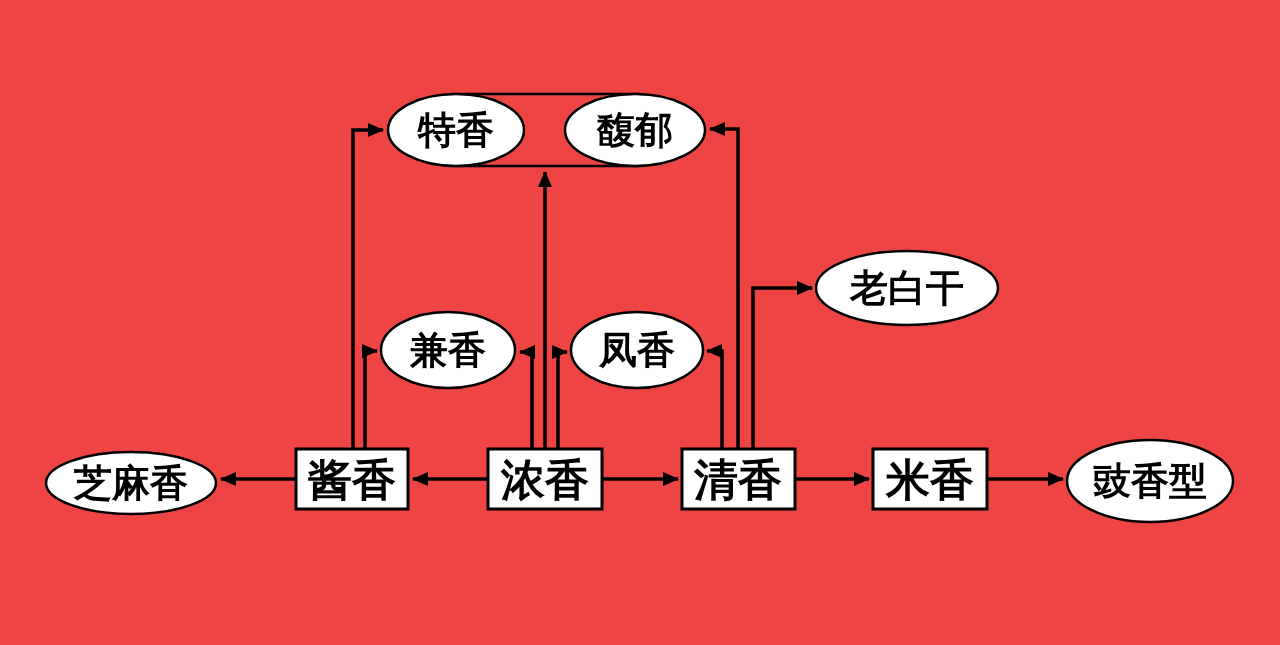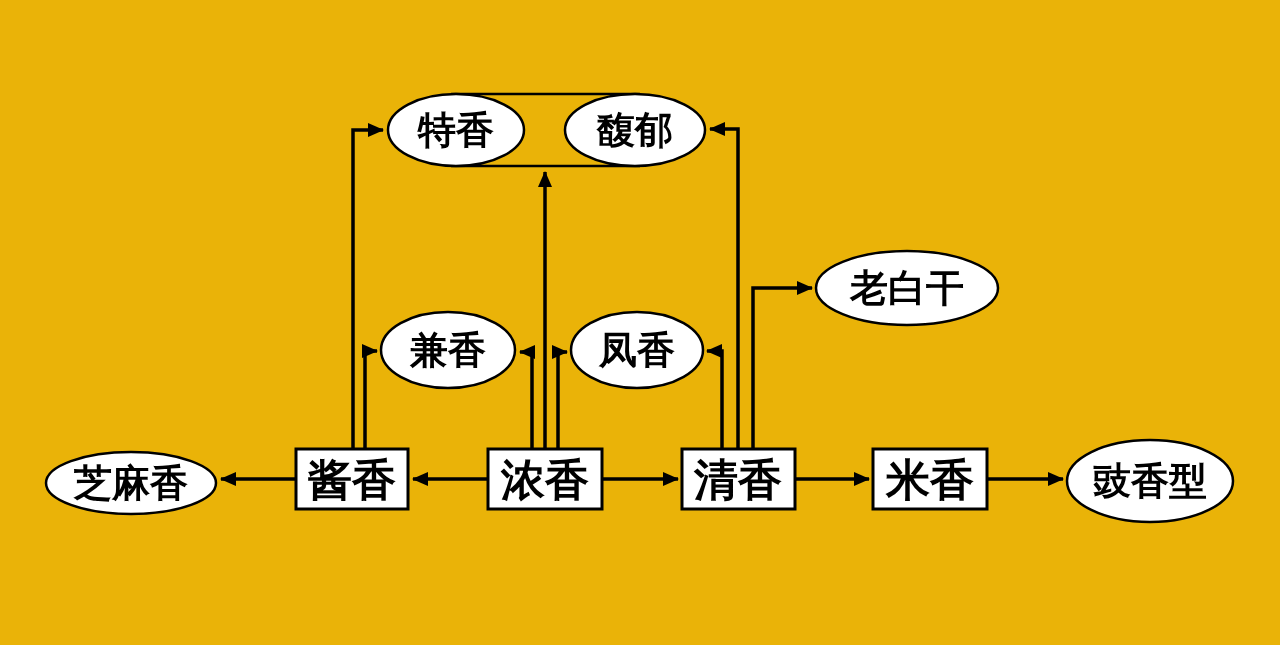--- a/index.html
+++ b/index.html
@@ -5,21 +5,21 @@
   html, body {
     margin: 0;
     padding: 0;
     background: #ffffff;
     font-family: "DejaVu Sans", sans-serif;
   }
   .stage {
     position: relative;
     width: 1280px;
     height: 645px;
-    background: #eab308;
+    background: #ef4444;
     overflow: hidden;
   }
   svg text {
     font-family: "DejaVu Sans", sans-serif;
     font-weight: bold;
     fill: #000000;
   }
   .node-shape {
     fill: #ffffff;
     stroke: #000000;

